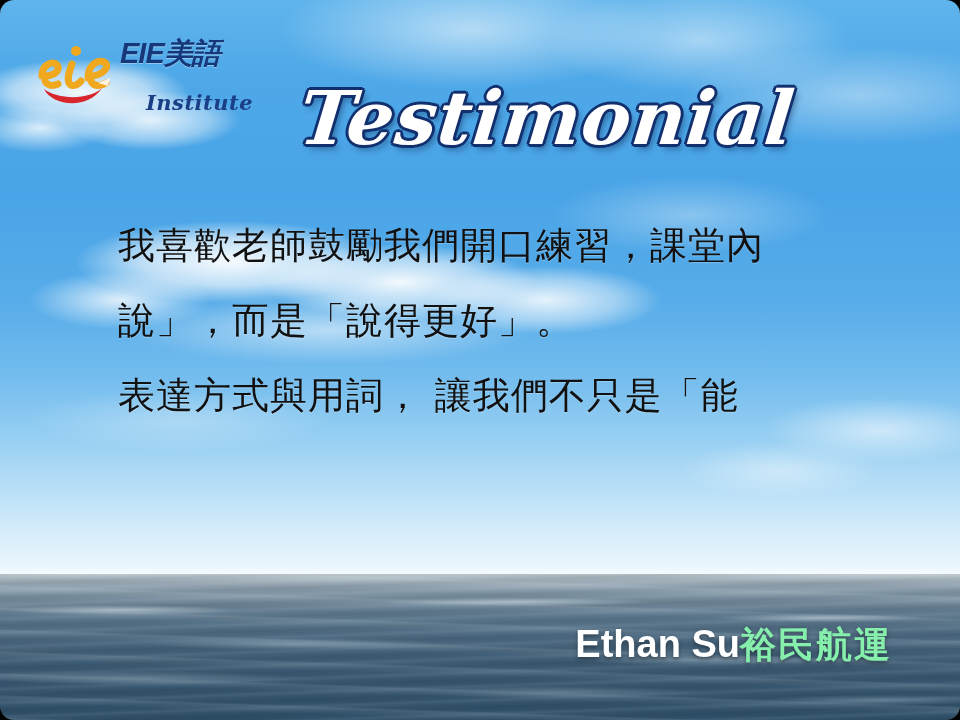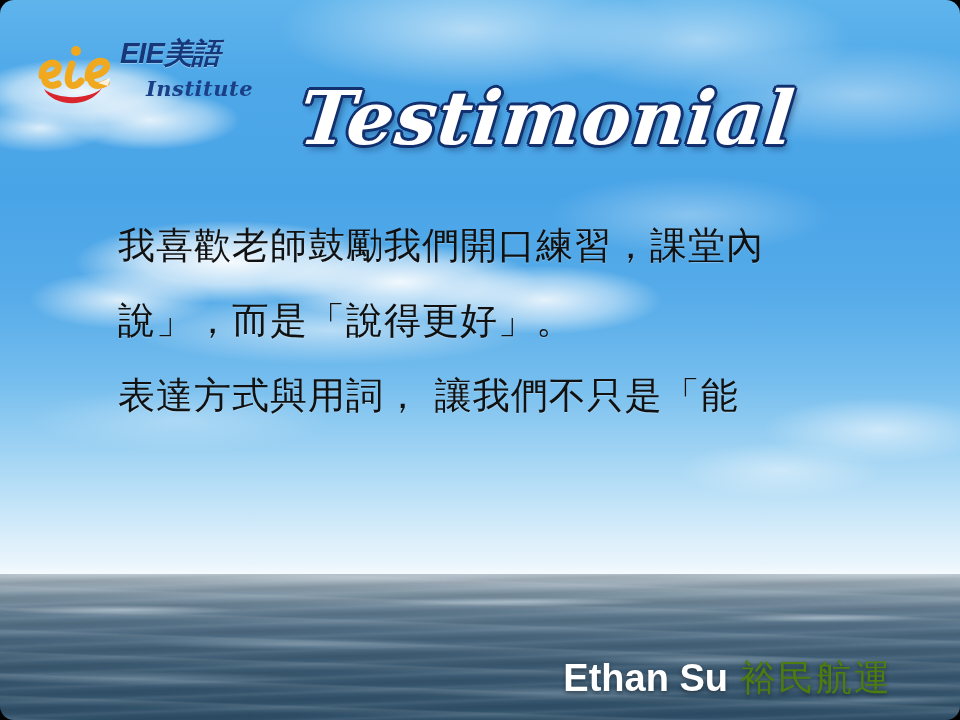--- a/index.html
+++ b/index.html
@@ -153,21 +153,21 @@
     white-space: nowrap;
     text-shadow: 0 1px 0 rgba(255,255,255,.35);
   }
   .logo-institute {
     font-family: "DejaVu Serif", serif;
     font-size: 21px;
     font-style: italic;
     font-weight: bold;
     color: #1b3f86;
     line-height: 26px;
-    margin-top: 6px;
+    margin-top: 20px;
     margin-left: 26px;
     letter-spacing: .5px;
   }
 
   
   .title {
     position: absolute;
     left: 300px;
     top: 72px;
     font-family: "DejaVu Serif", serif;
@@ -208,39 +208,38 @@
     text-shadow: 0 1px 1px rgba(255,255,255,.25);
   }
 
   
   .attribution {
     position: absolute;
     right: 68px;
     top: 622px;
     display: flex;
     align-items: flex-end;
-    gap: 12px;
-    white-space: nowrap;
-    margin-top: 34px;
+    gap: 0;
+    white-space: nowrap;
   }
   .attr-name {
     font-family: "Liberation Sans", sans-serif;
     font-weight: bold;
     font-size: 38px;
     line-height: 44px;
     color: #ffffff;
     letter-spacing: 0px;
     text-shadow: 0 2px 4px rgba(0,0,0,.40);
   }
   .attr-company {
     font-family: "DejaVu Serif", serif;
-    font-weight: normal;
+    font-weight: bold;
     font-size: 36px;
     line-height: 44px;
-    color: #4d7c0f;
+    color: #86efac;
     letter-spacing: 2px;
     text-shadow: 0 2px 4px rgba(0,0,0,.40);
   }
 </style>
 </head>
 <body>
 
 <div id="slide">
 
   <div class="sky"></div>

